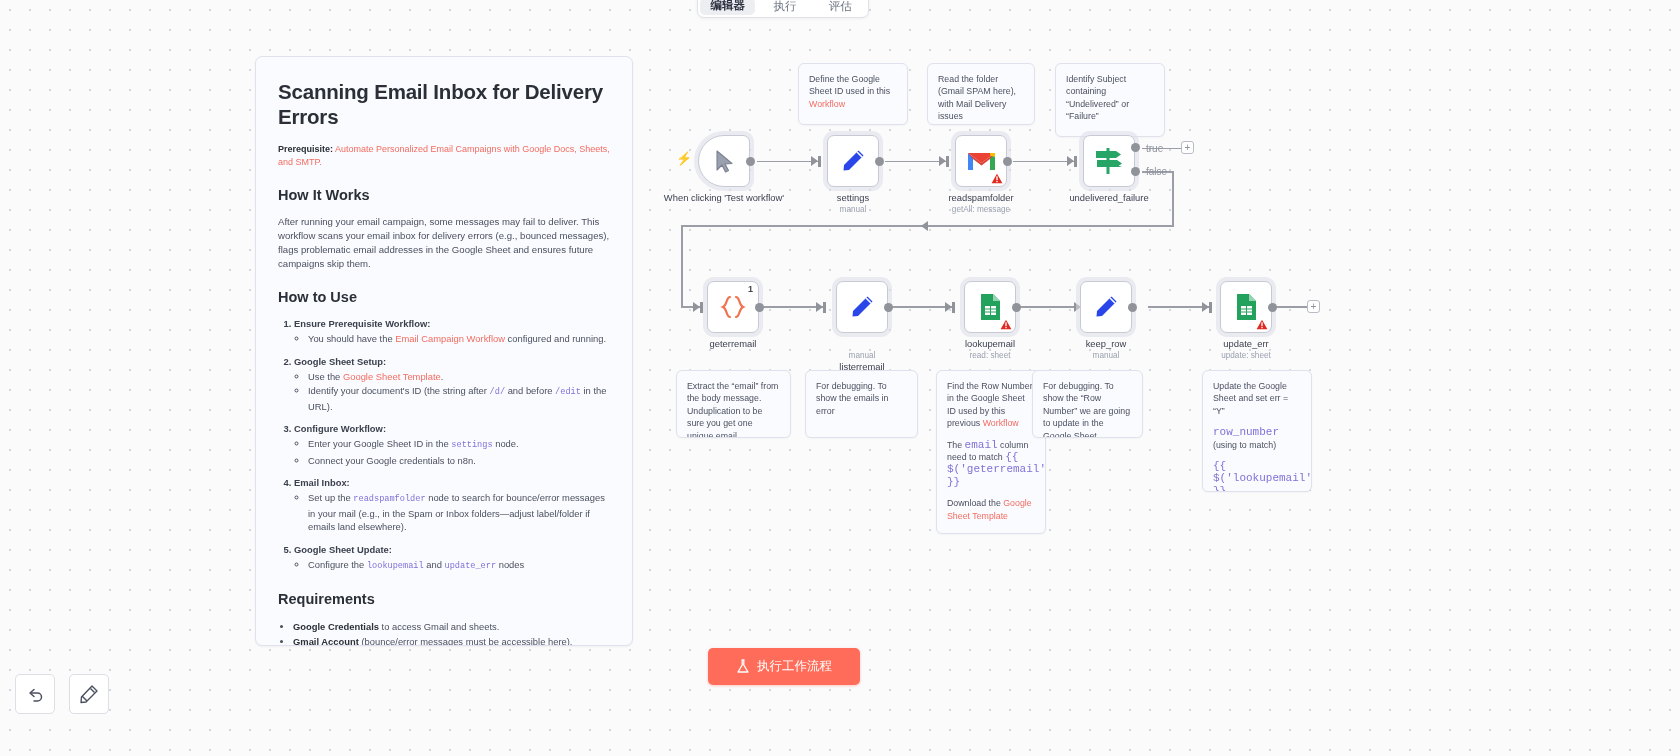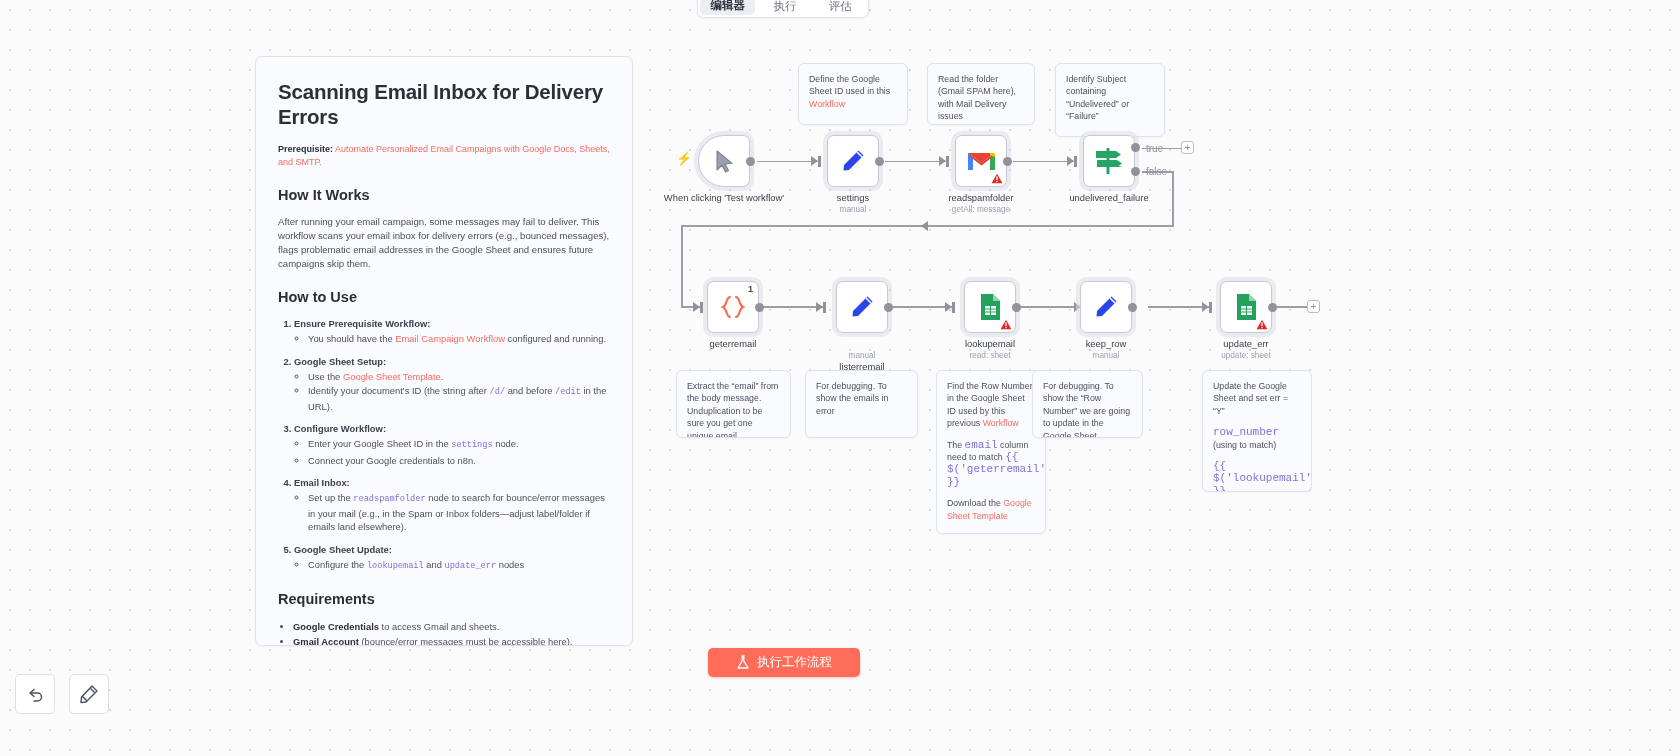--- a/index.html
+++ b/index.html
@@ -117,21 +117,21 @@
     color:#4b5060;
     box-shadow:0 1px 2px rgba(40,45,60,.04);
     overflow:hidden;
   }
   .sticky code { font-family:"Liberation Mono", monospace; color:#7f72d8; font-size:11px; }
   .sticky .sp { height:9px; }
 
   
   .exec-btn {
     position:absolute; left:708px; top:648px;
-    width:152px; height:29px;
+    width:152px; height:37px;
     background:#ff6d5a; color:#fff;
     border:none; border-radius:5px;
     font-size:12.5px; font-family:"Liberation Sans", sans-serif;
     display:flex; align-items:center; justify-content:center; gap:7px;
     cursor:pointer;
     box-shadow:0 1px 3px rgba(255,109,90,.35);
   }
   .corner-btn {
     position:absolute; bottom:42px;
     width:40px; height:40px;

